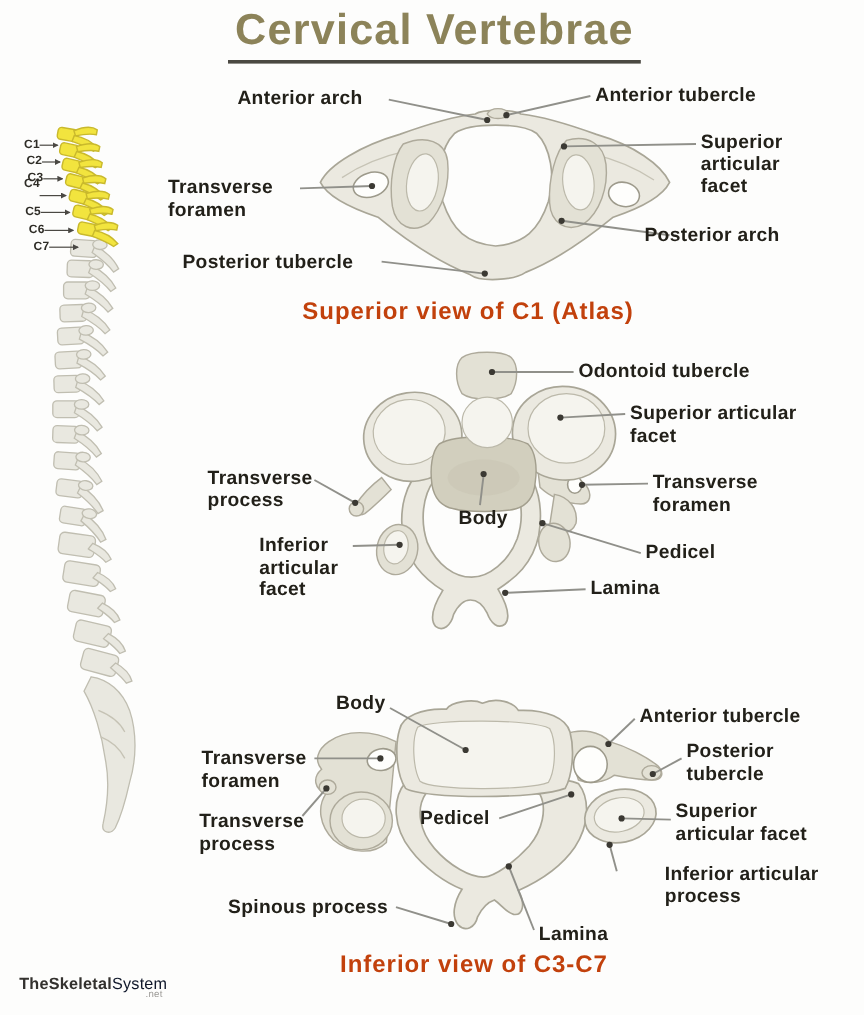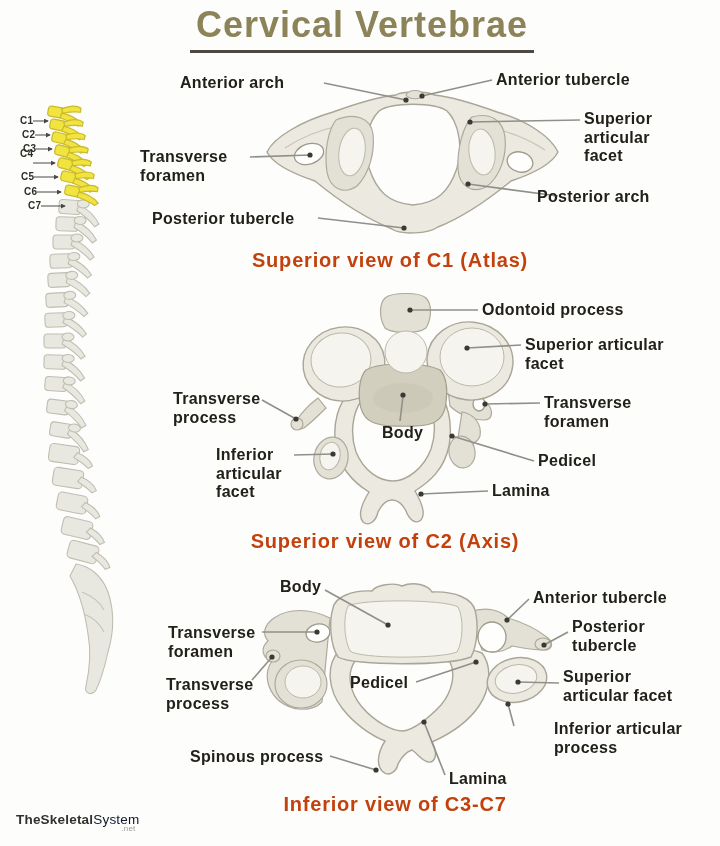--- a/index.html
+++ b/index.html
@@ -10,21 +10,21 @@
   #artwork{position:absolute;left:0;top:0;width:720px;height:846px;}
   .title-wrap{position:absolute;left:142px;top:4px;width:440px;text-align:center;}
   .title{
     display:inline-block;margin:0;font-size:36px;font-weight:700;letter-spacing:1px;
     color:#8c8359;border-bottom:3.5px solid #4b4942;padding:0 6px 4px 6px;
   }
   .lbl{
     position:absolute;font-size:16px;font-weight:600;color:#222019;
     letter-spacing:.3px;line-height:1.17;white-space:normal;
   }
-  .lbl.right{text-align:left;}
+  .lbl.right{text-align:center;}
   .cap{
     position:absolute;font-size:20px;font-weight:700;color:#c2410c;
     letter-spacing:.8px;text-align:center;width:450px;
   }
   .spinelbl{
     position:absolute;font-size:10px;font-weight:700;color:#2e2c26;letter-spacing:.2px;
   }
   .watermark{position:absolute;left:16px;top:812px;font-size:13.5px;letter-spacing:.2px;}
   .watermark .wm-b{font-weight:700;color:#33312e;text-align:center;}
   .watermark .wm-l{font-weight:400;color:#0f172a;}
@@ -227,29 +227,28 @@
   <div class="spinelbl" style="left:28px;top:200px;">C7</div>
 
   <div class="lbl right" style="left:180px;top:74px;width:140px;">Anterior arch</div>
   <div class="lbl" style="left:496px;top:71px;">Anterior tubercle</div>
   <div class="lbl" style="left:584px;top:110px;width:92px;">Superior articular facet</div>
   <div class="lbl" style="left:140px;top:148px;width:108px;">Transverse foramen</div>
   <div class="lbl" style="left:537px;top:188px;">Posterior arch</div>
   <div class="lbl" style="left:152px;top:210px;">Posterior tubercle</div>
   <div class="cap" style="left:165px;top:249px;">Superior view of C1 (Atlas)</div>
 
-  <div class="lbl" style="left:482px;top:301px;">Odontoid process</div>
+  <div class="lbl" style="left:482px;top:301px;">Odontoid tubercle</div>
   <div class="lbl" style="left:525px;top:336px;width:175px;">Superior articular facet</div>
   <div class="lbl" style="left:173px;top:390px;width:110px;">Transverse process</div>
   <div class="lbl" style="left:544px;top:394px;width:110px;">Transverse foramen</div>
   <div class="lbl" style="left:382px;top:424px;">Body</div>
   <div class="lbl" style="left:216px;top:446px;width:92px;">Inferior articular facet</div>
   <div class="lbl" style="left:538px;top:452px;">Pedicel</div>
   <div class="lbl" style="left:492px;top:482px;">Lamina</div>
-  <div class="cap" style="left:160px;top:530px;">Superior view of C2 (Axis)</div>
 
   <div class="lbl" style="left:280px;top:578px;">Body</div>
   <div class="lbl" style="left:533px;top:589px;">Anterior tubercle</div>
   <div class="lbl" style="left:168px;top:624px;width:110px;">Transverse foramen</div>
   <div class="lbl" style="left:572px;top:618px;width:95px;">Posterior tubercle</div>
   <div class="lbl" style="left:166px;top:676px;width:110px;">Transverse process</div>
   <div class="lbl" style="left:350px;top:674px;">Pedicel</div>
   <div class="lbl" style="left:563px;top:668px;width:132px;">Superior articular facet</div>
   <div class="lbl" style="left:516px;top:720px;width:170px;margin-left:38px;">Inferior articular process</div>
   <div class="lbl" style="left:190px;top:748px;">Spinous process</div>

